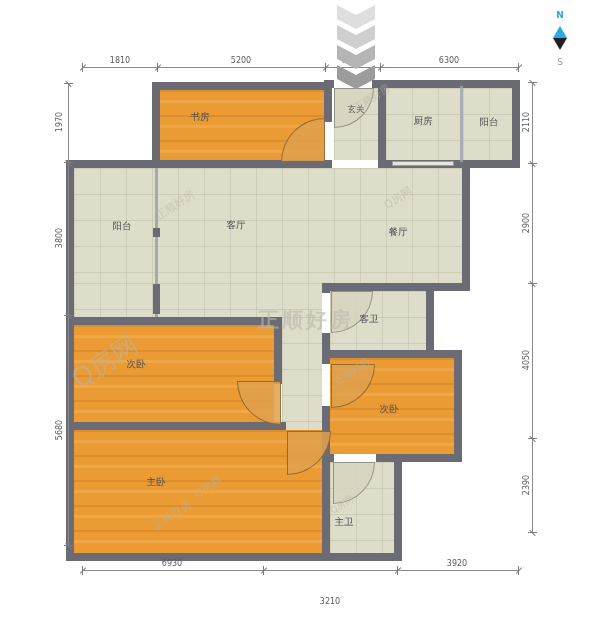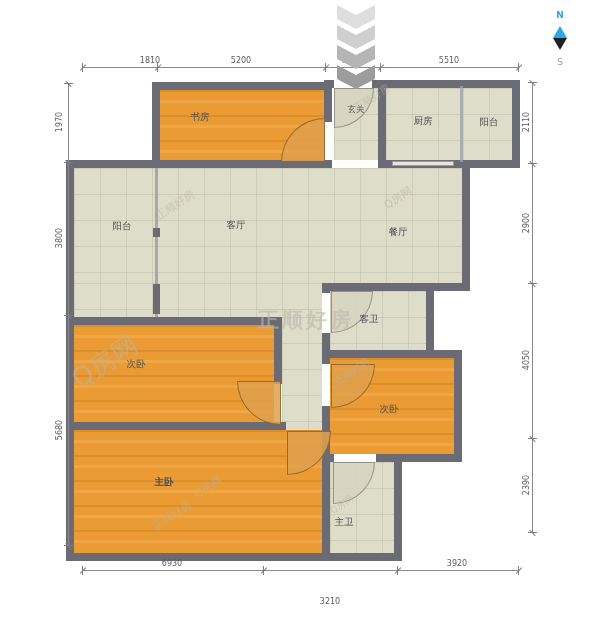--- a/index.html
+++ b/index.html
@@ -117,33 +117,33 @@
   <span class="rlabel" style="left:200px;top:117px;">书房</span>
   <span class="rlabel" style="left:356px;top:110px;font-size:8.5px;">玄关</span>
   <span class="rlabel" style="left:423px;top:121px;">厨房</span>
   <span class="rlabel" style="left:489px;top:122px;">阳台</span>
   <span class="rlabel" style="left:122px;top:226px;">阳台</span>
   <span class="rlabel" style="left:236px;top:225px;">客厅</span>
   <span class="rlabel" style="left:398px;top:232px;">餐厅</span>
   <span class="rlabel" style="left:369px;top:319px;">客卫</span>
   <span class="rlabel" style="left:136px;top:364px;">次卧</span>
   <span class="rlabel" style="left:389px;top:409px;">次卧</span>
-  <span class="rlabel" style="left:164px;top:482px;font-weight:bold;">主卧</span>
+  <span class="rlabel" style="left:156px;top:482px;">主卧</span>
   <span class="rlabel" style="left:344px;top:522px;">主卫</span>
 
   <div class="dline" style="left:82px;top:67px;width:436px;height:1px;"></div>
   <i class="tk v" style="left:82px;top:63px;"></i>
   <i class="tk v" style="left:157px;top:63px;"></i>
   <i class="tk v" style="left:325px;top:63px;"></i>
   <i class="tk v" style="left:380px;top:63px;"></i>
   <i class="tk v" style="left:518px;top:63px;"></i>
-  <span class="dlh" style="left:120px;top:60px;margin-left:30px;">1810</span>
+  <span class="dlh" style="left:120px;top:60px;">1810</span>
   <span class="dlh" style="left:241px;top:60px;">5200</span>
   <span class="dlh" style="left:352px;top:60px;">1230</span>
-  <span class="dlh" style="left:449px;top:60px;">5510</span>
+  <span class="dlh" style="left:449px;top:60px;">6300</span>
 
   <div class="dline" style="left:82px;top:570px;width:436px;height:1px;"></div>
   <i class="tk v" style="left:82px;top:566px;"></i>
   <i class="tk v" style="left:263px;top:566px;"></i>
   <i class="tk v" style="left:397px;top:566px;"></i>
   <i class="tk v" style="left:518px;top:566px;"></i>
   <span class="dlh" style="left:172px;top:563px;">6930</span>
   <span class="dlh" style="left:330px;top:563px;margin-top:38px;">3210</span>
   <span class="dlh" style="left:457px;top:563px;">3920</span>
 

